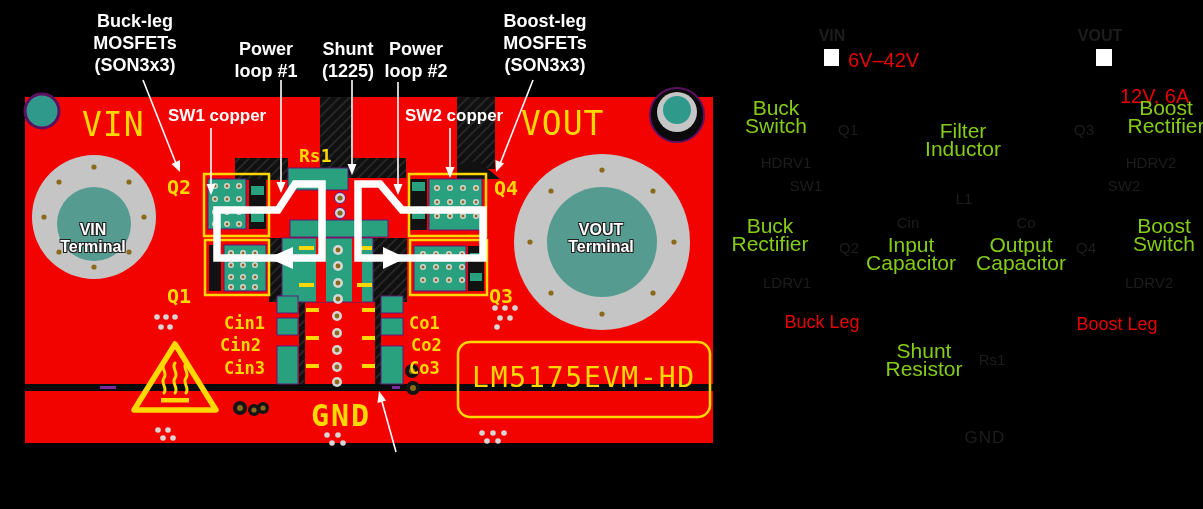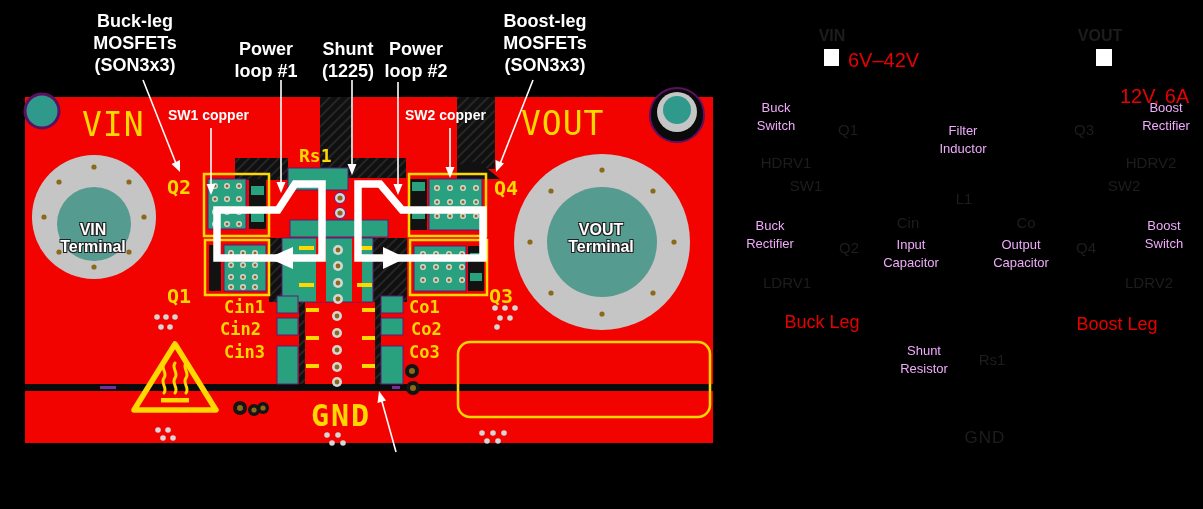--- a/index.html
+++ b/index.html
@@ -3,33 +3,33 @@
 <meta charset="utf-8">
 <style>
   html,body{margin:0;padding:0;background:#000;}
   #stage{position:relative;width:1203px;height:509px;background:#000;overflow:hidden;
          font-family:"Liberation Sans",sans-serif;}
   #board-svg{position:absolute;left:0;top:0;}
   .lbl{position:absolute;white-space:pre-line;line-height:1.18;}
   .c{transform:translateX(-50%);text-align:center;}
   
   .callout{color:#fff;font-weight:bold;font-size:18px;line-height:22px;}
-  .callout-sm{color:#fff;font-weight:bold;font-size:14px;line-height:21px;}
+  .callout-sm{color:#fff;font-weight:bold;font-size:17px;line-height:21px;}
   
   .silk{font-family:"DejaVu Sans Mono","Liberation Mono",monospace;color:#ffd800;}
   .silk-big{font-size:33px;letter-spacing:1px;}
   .silk-q{font-size:20px;font-weight:bold;}
-  .silk-sm{font-size:17px;font-weight:bold;}
+  .silk-sm{font-size:17px;font-weight:bold;margin-top:16px;}
   .silk-rs{font-size:18px;font-weight:bold;}
   .silk-gnd{font-size:30px;font-weight:bold;letter-spacing:2px;}
   .silk-pn{font-size:28px;letter-spacing:1.8px;}
   .term{color:#fff;font-weight:bold;font-size:16px;line-height:17px;
         text-shadow:1px 1px 0 #222,-1px -1px 0 #222,1px -1px 0 #222,-1px 1px 0 #222;}
   
-  .blue{color:#f0abfc;font-size:13px;line-height:18px;}
+  .blue{color:#84cc16;font-size:21px;line-height:18px;}
   .redtxt{color:#e60000;font-size:20px;}
   .redleg{color:#e60000;font-size:18px;}
   .ghost{color:#1d1d1d;font-size:15px;line-height:18px;}
   .ghost-b{font-weight:bold;font-size:16px;}
   .ghost-gnd{font-size:17px;letter-spacing:1px;}
   .sq{position:absolute;background:#fff;}
 </style>
 </head>
 <body>
 
@@ -393,20 +393,21 @@
   <div class="lbl silk silk-q" style="left:494px;top:177px;">Q4</div>
   <div class="lbl silk silk-q" style="left:489px;top:285px;">Q3</div>
   <div class="lbl silk silk-rs" style="left:299px;top:145px;">Rs1</div>
   <div class="lbl silk silk-sm" style="left:224px;top:297px;">Cin1</div>
   <div class="lbl silk silk-sm" style="left:220px;top:319px;">Cin2</div>
   <div class="lbl silk silk-sm" style="left:224px;top:342px;">Cin3</div>
   <div class="lbl silk silk-sm" style="left:409px;top:297px;">Co1</div>
   <div class="lbl silk silk-sm" style="left:411px;top:319px;">Co2</div>
   <div class="lbl silk silk-sm" style="left:409px;top:342px;">Co3</div>
   <div class="lbl silk silk-gnd" style="left:311px;top:398px;">GND</div>
+  <div class="lbl c silk silk-pn" style="left:584px;top:361px;">LM5175EVM-HD</div>
 
   <div class="lbl c ghost ghost-b" style="left:832px;top:27px;">VIN</div>
   <div class="sq" style="left:824px;top:49px;width:15px;height:17px;"></div>
   <div class="lbl redtxt" style="left:848px;top:49px;">6V–42V</div>
   <div class="lbl c ghost ghost-b" style="left:1100px;top:27px;">VOUT</div>
   <div class="sq" style="left:1096px;top:49px;width:16px;height:17px;"></div>
   <div class="lbl redtxt" style="left:1120px;top:49px;margin-top:36px;">12V, 6A</div>
 
   <div class="lbl c blue" style="left:776px;top:99px;">Buck
 Switch</div>

